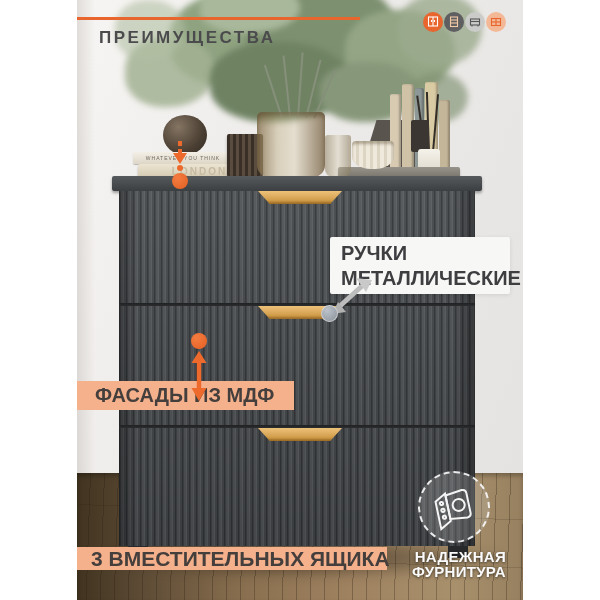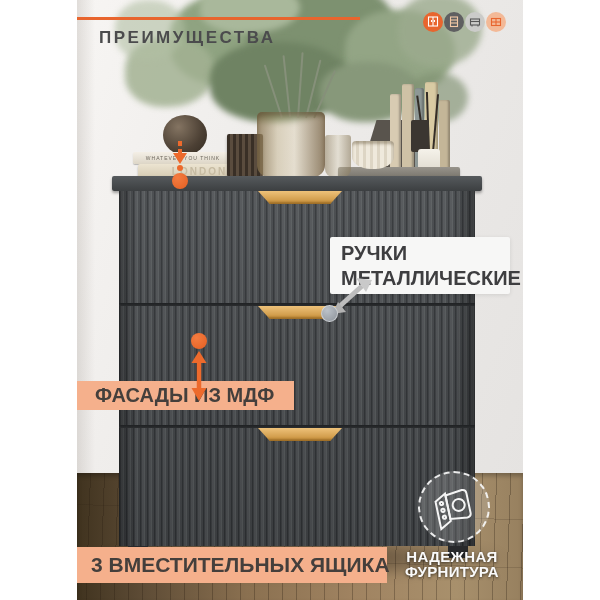--- a/index.html
+++ b/index.html
@@ -64,33 +64,33 @@
   
   .accent-line{position:absolute;left:77px;top:17px;width:283px;height:3px;background:#e8652e;z-index:6;}
   .title{position:absolute;left:99px;top:28px;font-size:17px;font-weight:700;letter-spacing:2.5px;
          color:#4b4b4d;z-index:6;white-space:nowrap;}
   .cat-icons{position:absolute;left:423px;top:12px;display:flex;gap:1px;z-index:6;}
   .cat-circle{width:20px;height:20px;border-radius:50%;display:flex;align-items:center;justify-content:center;}
   .lbl{position:absolute;display:flex;align-items:center;background:#f5b08c;color:#443f3c;
        font-weight:700;z-index:6;white-space:nowrap;}
   .lbl-corpus{left:77px;top:114px;width:211px;height:28px;padding-left:18px;font-size:20px;}
   .lbl-mdf{left:77px;top:381px;width:199px;height:29px;padding-left:18px;font-size:20px;}
-  .lbl-drawers{left:77px;top:547px;width:296px;height:36px;padding-left:14px;font-size:21px;}
+  .lbl-drawers{left:77px;top:547px;width:296px;height:23px;padding-left:14px;font-size:21px;}
   .lbl-handles{position:absolute;left:330px;top:237px;width:180px;height:57px;background:#f7f7f6;
        border-radius:2px;padding:4px 0 0 11px;box-sizing:border-box;z-index:6;
        font-size:20px;font-weight:600;color:#3e3e40;line-height:25px;box-shadow:0 1px 4px rgba(0,0,0,0.10);}
   .pointer{position:absolute;z-index:7;}
   .dot-orange{position:absolute;width:16px;height:16px;border-radius:50%;z-index:7;
        background:radial-gradient(circle at 35% 30%,#f47c40,#e45f22);}
   .dot-gray{position:absolute;left:321px;top:305px;width:15px;height:15px;border-radius:50%;z-index:7;
        background:radial-gradient(circle at 35% 30%,#bcc2c9,#8d939a);border:1px solid rgba(255,255,255,0.45);}
   .hw-circle{position:absolute;left:418px;top:471px;width:68px;height:68px;border-radius:50%;z-index:7;
        border:2px dashed rgba(248,248,248,0.92);background:rgba(205,205,205,0.22);
        display:flex;align-items:center;justify-content:center;}
-  .hw-text{position:absolute;left:398px;top:549px;width:108px;text-align:center;z-index:7;
+  .hw-text{position:absolute;left:398px;top:549px;width:108px;text-align:right;z-index:7;
        color:#fafafa;font-weight:700;font-size:15px;line-height:15px;letter-spacing:0.3px;
        text-shadow:0 1px 3px rgba(0,0,0,0.6);}
 </style>
 </head>
 <body>
 
 <div class="stage">
 
   <div class="photo">
     <div class="wall-shade"></div>

